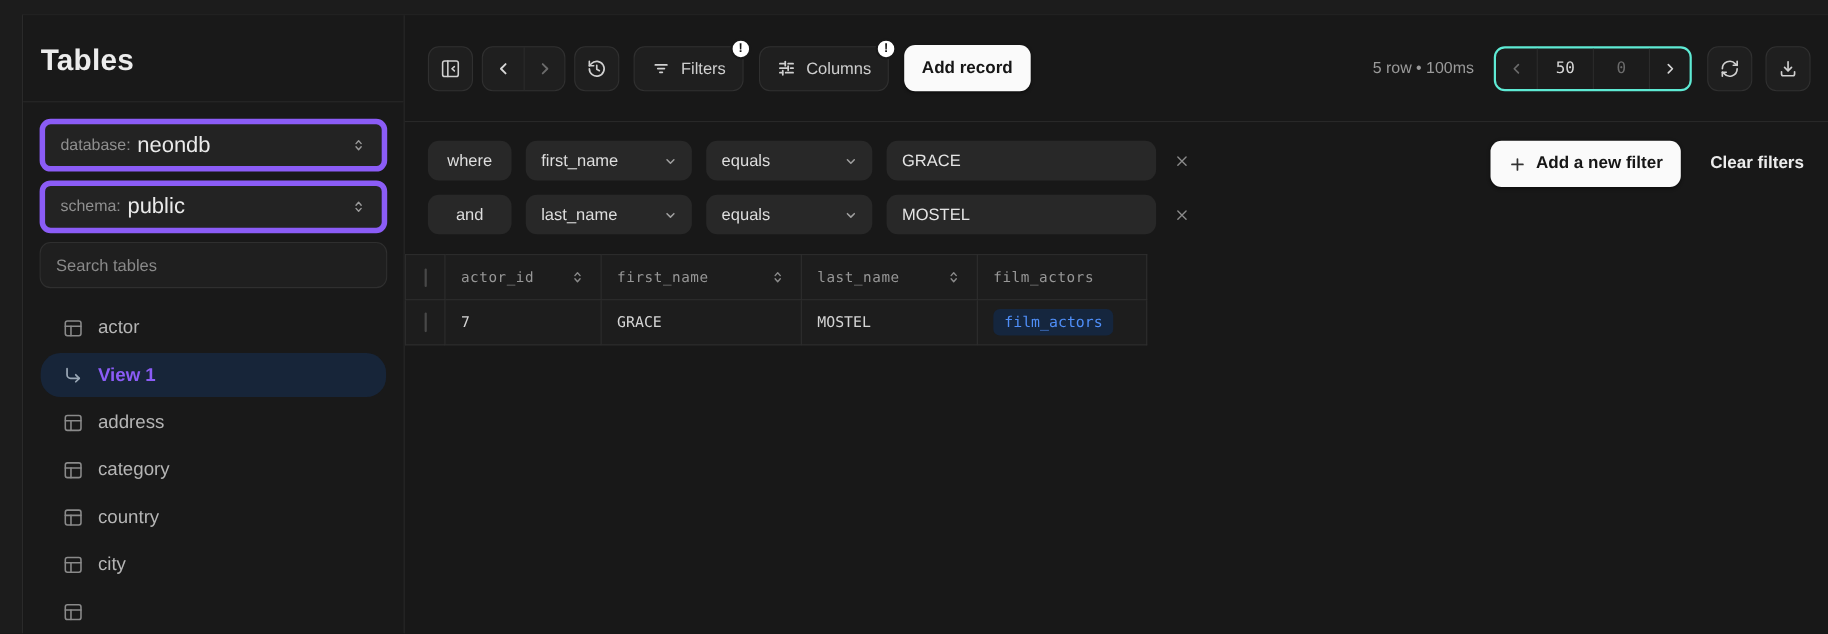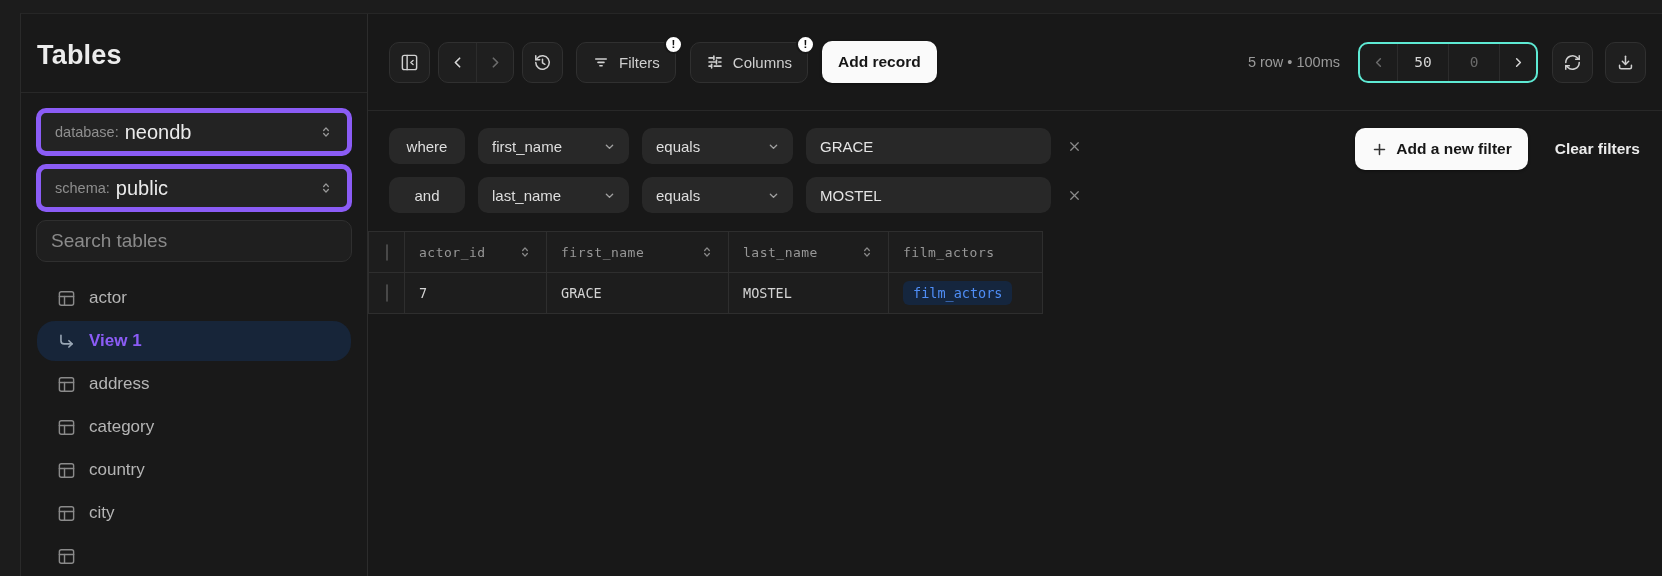--- a/index.html
+++ b/index.html
@@ -32,21 +32,21 @@
   }
   .select-box .lbl { color:#8f8f8f; font-size:14.5px; }
   .select-box .val { color:#eaeaea; font-size:20px; font-weight:500; }
   .select-box .spacer { flex:1; }
   .search-box {
     height:42px; background:#1f1f1f; border:1px solid #2f2f2f; border-radius:10px;
     display:flex; align-items:center; padding:0 14px;
   }
   .search-box input {
     background:transparent; border:none; outline:none; width:100%;
-    color:#f9a8d4; font-size:19px; font-family:"Liberation Sans", sans-serif;
+    color:#f9a8d4; font-size:15px; font-family:"Liberation Sans", sans-serif;
   }
   .search-box input::placeholder { color:#8a8a8a; }
   .table-list { padding:16px 16px 0 16px; display:flex; flex-direction:column; gap:3px; }
   .table-item {
     height:40px; display:flex; align-items:center; gap:13px;
     padding:0 12px 0 20px; border-radius:9px; cursor:pointer;
     color:#b5b5b5; font-size:17px;
   }
   .table-item svg { color:#8a8a8a; flex:none; }
   .table-item.selected { background:#172539; color:#8b5cf6; font-weight:700;border-radius:18px; }

